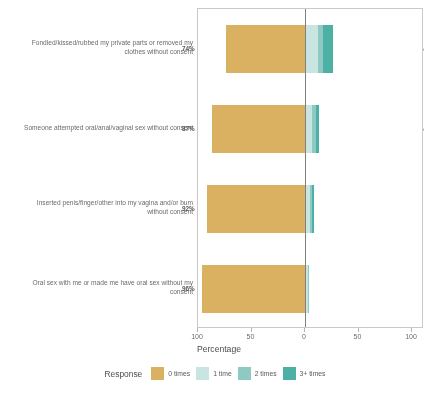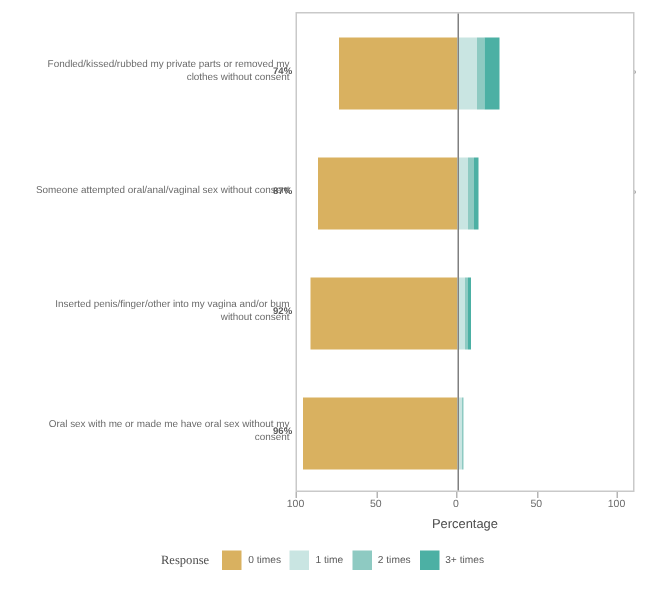--- a/index.html
+++ b/index.html
@@ -77,41 +77,40 @@
     position:absolute;
     top:333px;
     width:30px;margin-left:-15px;
     text-align:center;
     font-size:7px;
     color:#6b6b6b;
   }
   .axis-title{
     position:absolute;
     top:344px;left:197px;width:226px;
-    text-align:center;
+    text-align:left;
     font-size:8.6px;
     color:#4d4d4d;
   }
 
   
   .legend{
     position:absolute;
     top:367px;left:0;width:430px;
     display:flex;
     align-items:center;
     justify-content:center;
     gap:6px;
     font-size:6.8px;
     color:#5a5a5a;
   }
   .legend-title{
     font-size:8.4px;
     color:#4d4d4d;
     margin-right:3px;
-    font-family:Liberation Serif, serif;
   }
   .legend-item{display:flex;align-items:center;gap:4px;}
   .legend-swatch{
     width:13px;height:13px;display:block;
   }
   .legend-label{white-space:nowrap;}
 </style>
 </head>
 <body>
 

